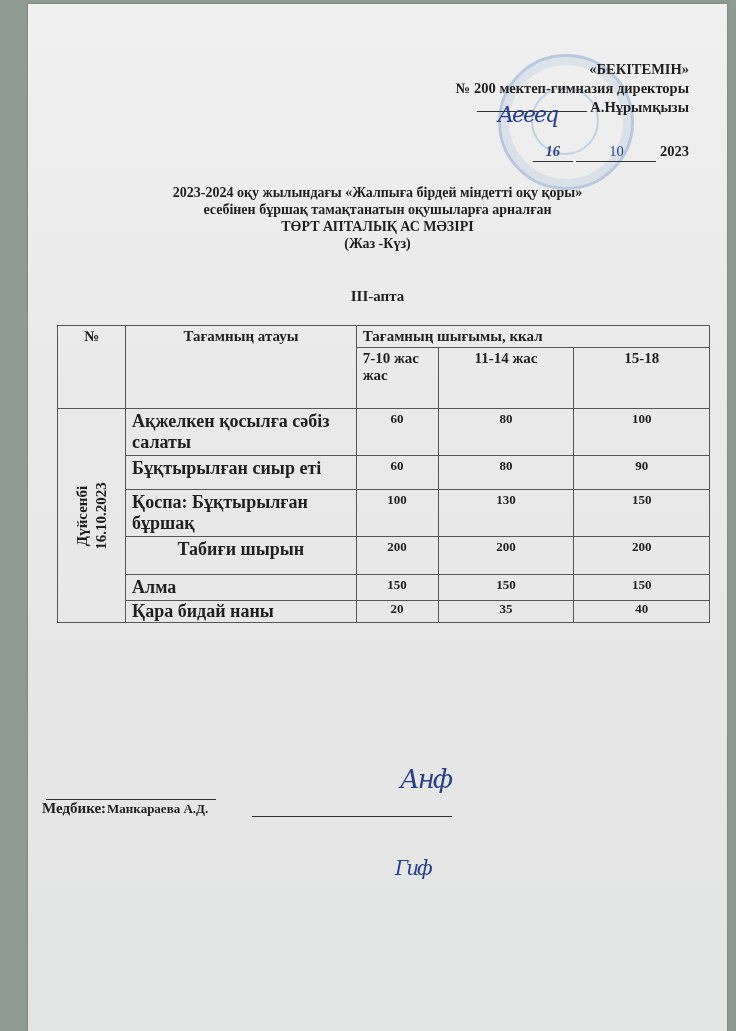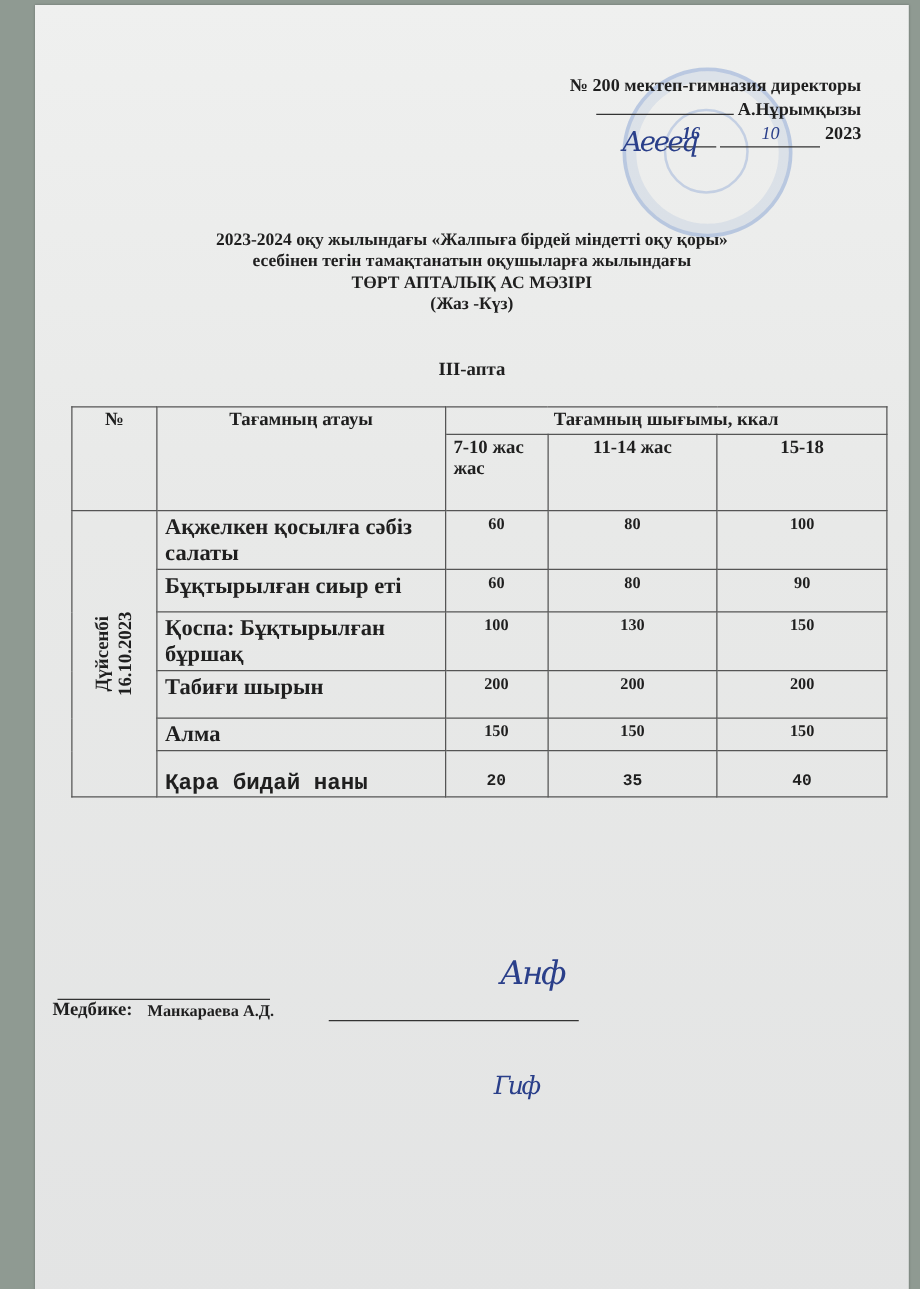--- a/index.html
+++ b/index.html
@@ -44,73 +44,74 @@
   table.menu {
     position: absolute; left: 57px; top: 325px; width: 653px;
     border-collapse: collapse; font-weight: bold; font-size: 13px;
   }
   table.menu th, table.menu td {
     border: 1px solid #555; padding: 2px 6px; vertical-align: top;
   }
   table.menu th { font-size: 15px; }
   th.h-no { width: 58px; height: 38px; text-align: center; }
   th.h-name { width: 225px; text-align: center; }
-  th.h-out { text-align: center; }
+  th.h-out { text-align: left; }
   th.h-age { height: 56px; font-size: 14px; }
   th.h-age.left { text-align: left; width: 72px; }
   th.h-age.center { text-align: center; width: 130px; }
   td.day {
     position: relative; width: 58px; padding: 0;
   }
   td.day .rot {
     position: absolute; left: 50%; top: 50%;
     transform: translate(-50%, -50%) rotate(-90deg);
     white-space: nowrap; text-align: center; font-size: 15px; line-height: 19px;
   }
   td.day .rot span { display: block; }
   td.dish { font-size: 18px; }
   td.num { text-align: center; font-size: 13px; }
   tr.r0 td { height: 28px; }
   tr.r1 td { height: 29px; }
   tr.r2 td { height: 34px; margin-top: 36px; }
-  tr.r3 td { height: 33px; }
+  tr.r3 td { height: 33px; text-align: center; }
   tr.r4 td { height: 19px; }
-  tr.r5 td { height: 15px; padding-top: 16px; padding-bottom: 0; font-family: Liberation Mono, monospace; }
+  tr.r5 td { height: 15px; padding-top: 0; padding-bottom: 0; }
   .footer {
     position: absolute; left: 42px; top: 785px; font-weight: bold;
     font-size: 15px; line-height: 17px;
   }
   .footer .row { display: flex; align-items: flex-end; white-space: nowrap; }
   .footer .small { font-size: 13px; }
   .footer .blank { display: inline-block; border-bottom: 1px solid #333; height: 14px; }
 </style>
 </head>
 <body>
 
 <div class="paper">
 
   <div class="stamp"></div>
 
   <div class="approval">
+    <span class="line">«БЕКІТЕМІН»</span>
     <span class="line">№ 200 мектеп-гимназия директоры</span>
     <span class="line">
       <span style="display:inline-block;width:110px;border-bottom:1px solid #333;height:12px;"></span>
       <span>А.Нұрымқызы</span>
     </span>
     <span class="line">
       <span style="display:inline-block;width:40px;border-bottom:1px solid #333;text-align:center;font-style:italic;font-weight:bold;color:#2a3f8a;">16</span>
-      <span style="display:inline-block;width:80px;border-bottom:1px solid #333;text-align:center;font-style:italic;font-weight:normal;color:#2a3f8a;">10</span>
+      <span style="display:inline-block;width:80px;border-bottom:1px solid #333;text-align:center;font-weight:normal;color:#2a3f8a;margin-top:25px;">10</span>
       <span>2023</span>
     </span>
   </div>
   <span class="sig-scribble" style="left:470px;top:98px;">Aeeeq</span>
 
   <div class="title">
     <span class="line">2023-2024 оқу жылындағы  «Жалпыға бірдей міндетті оқу қоры»</span>
-    <span class="line">есебінен тегін тамақтанатын оқушыларға жылындағы</span>
+    <span class="line">есебінен бұршақ тамақтанатын оқушыларға арналған</span>
     <span class="line">ТӨРТ АПТАЛЫҚ АС МӘЗІРІ</span>
     <span class="line">(Жаз -Күз)</span>
   </div>
 
   <div class="week">ІІІ-апта</div>
 </div>
 
 <table class="menu">
   <thead>
     <tr>
@@ -169,18 +170,18 @@
     </tr>
   </tbody>
 </table>
 
 <div class="footer">
   <div class="row">
     <span class="blank" style="width:170px;margin-left:4px;"></span>
   </div>
   <div class="row">
     <span>Медбике:</span>
-    <span class="small" style="margin-left:12px;">Манкараева А.Д.</span>
+    <span class="small" style="margin-left:1px;">Манкараева А.Д.</span>
     <span class="blank" style="width:200px;margin-left:44px;"></span>
   </div>
 </div>
 <span class="sig-scribble" style="left:400px;top:764px;font-size:26px;">Анф</span>
 <span class="sig-scribble" style="left:395px;top:808px;font-size:20px;margin-top:48px;">Гиф</span>
 
 </body></html>

